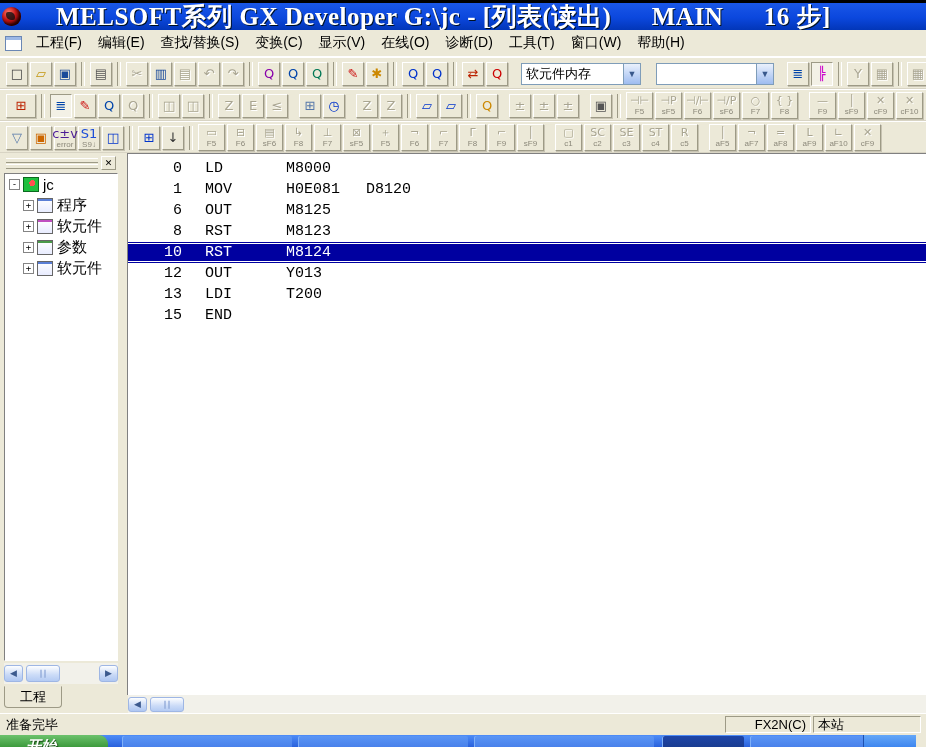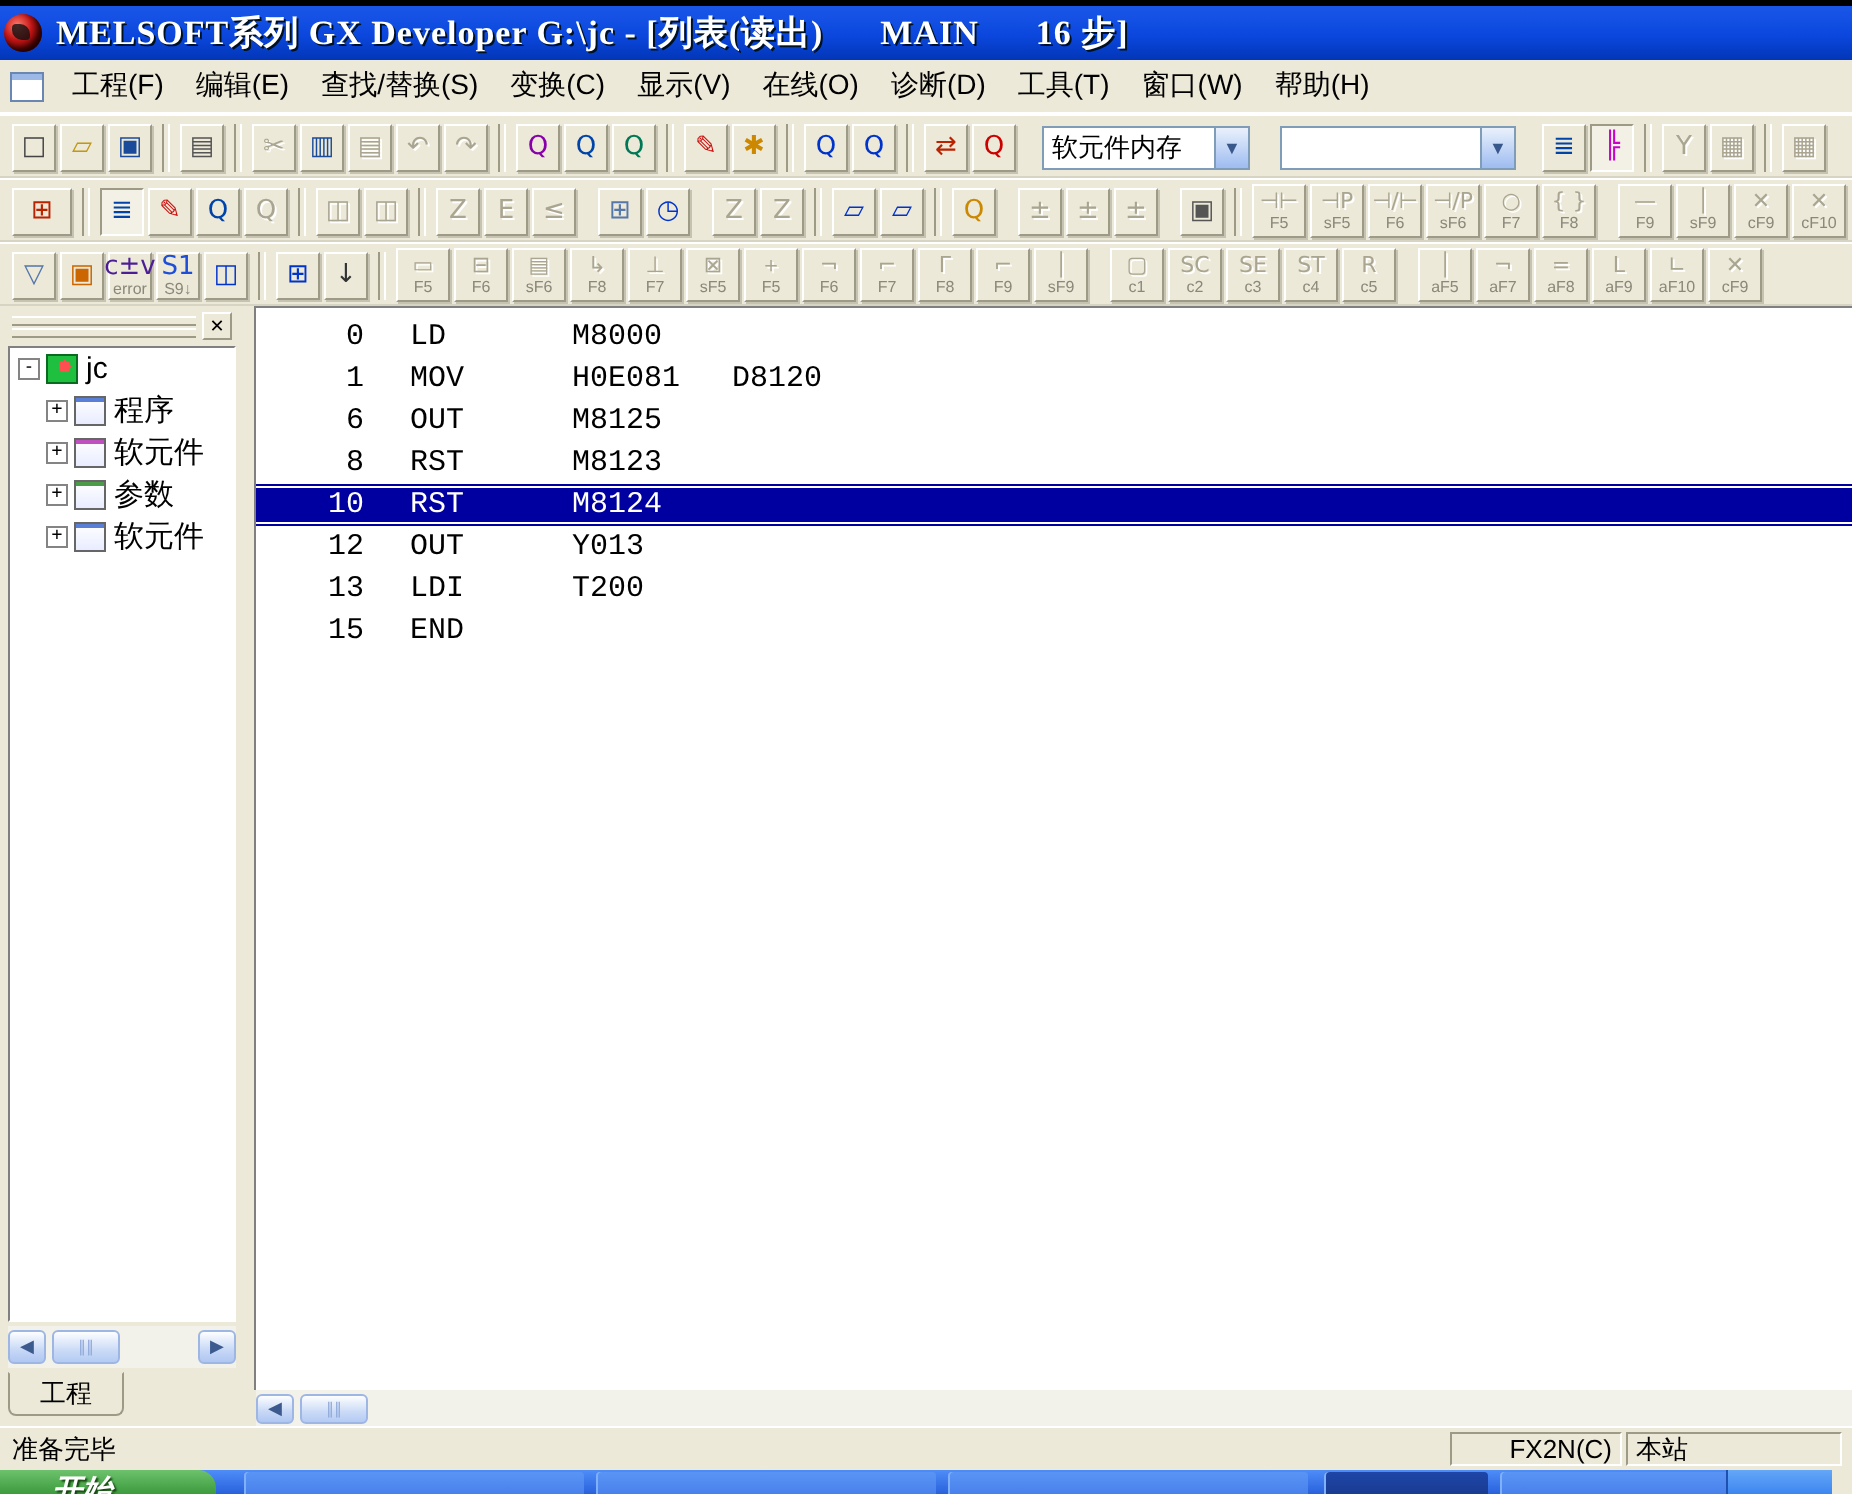--- a/index.html
+++ b/index.html
@@ -7,22 +7,22 @@
           font-family:"Liberation Sans",sans-serif;-webkit-font-smoothing:none;}
   
   .titlebar{position:absolute;top:0;left:0;right:0;height:30px;
     background:linear-gradient(#1a57e8 0%,#0b47dd 55%,#0236b8 100%);
     border-top:3px solid #000;display:flex;align-items:center;color:#fff;box-sizing:border-box;}
   .title-icon{width:19px;height:19px;margin:0 7px 0 2px;border-radius:50%;
     background:radial-gradient(circle at 35% 30%,#ff7a6a 0%,#c41515 40%,#4a0505 85%);
     box-shadow:inset -2px -2px 3px #200;position:relative;flex:0 0 auto;}
   .title-icon:after{content:"";position:absolute;left:4px;top:5px;width:9px;height:8px;
     background:#111;border-radius:2px 5px 2px 5px;opacity:.8;}
-  .title-text{font-family:"Liberation Serif",serif;font-weight:bold;font-size:17px;
-    white-space:pre;letter-spacing:.5px;text-shadow:1px 1px 0 #012;}
+  .title-text{font-family:"Liberation Serif",serif;font-weight:bold;font-size:25px;
+    white-space:pre;letter-spacing:.5px;text-shadow:1px 1px 0 #012;margin-left:28px;}
   
   .menubar{position:absolute;top:30px;left:0;right:0;height:27px;background:#ECE9D8;
     display:flex;align-items:center;border-bottom:1px solid #fff;box-sizing:border-box;}
   .child-icon{width:15px;height:13px;margin:0 6px 0 5px;background:#fff;border:1px solid #6a87b4;
     box-shadow:inset 0 3px 0 #9cb8e6;flex:0 0 auto;}
   .menu-item{font-size:14px;padding:3px 8px;color:#000;white-space:nowrap;}
   
   .toolbar{position:absolute;left:0;right:0;height:32px;background:#ECE9D8;display:flex;
     align-items:center;padding-left:5px;box-sizing:border-box;overflow:hidden;
     border-top:1px solid #fff;box-shadow:inset 0 -1px 0 #d8d4c4;}
@@ -193,21 +193,21 @@
         <span class="glyph" style="color: rgb(0, 51, 204);">Q</span>
       </div>
       <div class="tsep"></div>
       <div class="tbtn">
         <span class="glyph" style="color: rgb(187, 34, 0);">⇄</span>
       </div>
       <div class="tbtn">
         <span class="glyph" style="color: rgb(204, 0, 0);">Q</span>
       </div>
       <div class="tgap"></div>
-      <div class="combo" style="width: 104px;">
+      <div class="combo" style="width: 120px;">
         <span class="cval">软元件内存</span>
         <span class="cbtn">▼</span>
       </div>
       <div class="tgap"></div>
       <div class="combo" style="width: 118px;">
         <span class="cval"></span>
         <span class="cbtn">▼</span>
       </div>
       <div class="tgap"></div>
       <div class="tbtn">

